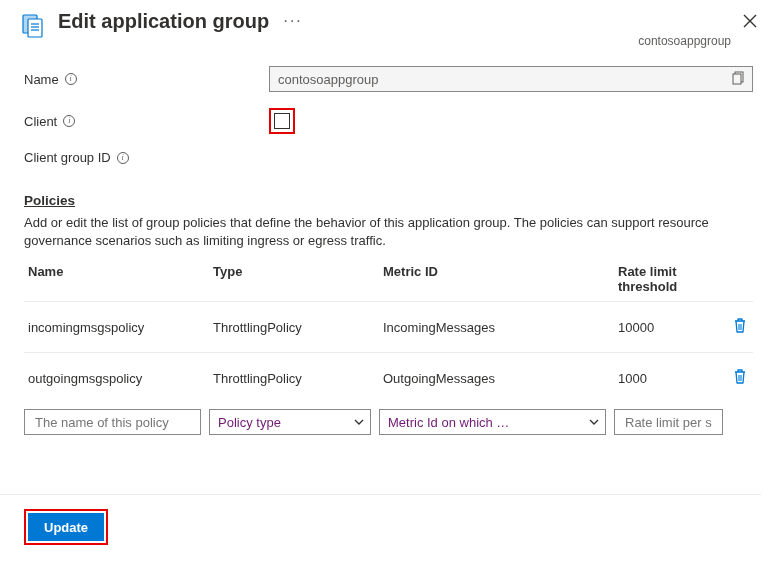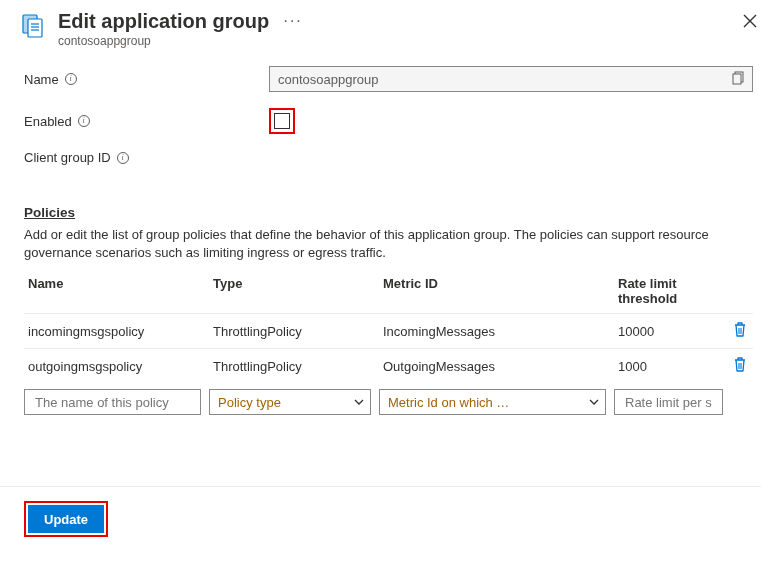--- a/index.html
+++ b/index.html
@@ -11,20 +11,21 @@
     background: #ffffff;
     width: 777px;
     height: 565px;
     position: relative;
     overflow: hidden;
   }
   .header {
     display: flex;
     align-items: flex-start;
     padding: 10px 18px 6px 18px;
+    text-align: right;
   }
   .header-icon {
     width: 30px;
     height: 30px;
     flex: none;
     margin-right: 10px;
     display:flex;
     align-items:center;
     justify-content:center;
   }
@@ -116,21 +117,21 @@
     display: grid;
     grid-template-columns: 185px 170px 235px 1fr 30px;
     padding: 6px 4px;
     font-weight: 600;
     font-size: 13px;
     border-bottom: 1px solid transparent;
   }
   .ptable-row {
     display: grid;
     grid-template-columns: 185px 170px 235px 1fr 30px;
-    padding: 8px 4px;
+    padding: 16px 4px;
     font-size: 13px;
     border-top: 1px solid #edebe9;
     align-items:center;
   }
   .trash {
     width:16px;height:18px;cursor:pointer;
     justify-self:end;
   }
   .ptable-inputrow {
     display: grid;
@@ -151,27 +152,27 @@
     align-items:center;
     position:relative;
   }
   .pinput input {
     border:none; outline:none; width:100%; font-size:13px; background:transparent;
   }
   .pinput .chev {
     position:absolute; right:6px; top:50%; transform:translateY(-50%);
     pointer-events:none;
   }
-  .pinput-text { color:#a16207; white-space:nowrap; overflow:hidden; text-overflow:ellipsis; }
+  .pinput-text { color:#701a75; white-space:nowrap; overflow:hidden; text-overflow:ellipsis; }
 
   .footer {
     position:absolute;
     left:0; right:16px; bottom:0;
     border-top:1px solid #edebe9;
-    padding: 14px 24px 28px 24px;
+    padding: 14px 24px 20px 24px;
     background:#fff;
   }
   .btn-primary-hl {
     display:inline-block;
     border: 2px solid #e60000;
     padding: 2px;
   }
   .btn-primary {
     background:#0078d4;
     color:#fff;
@@ -226,29 +227,29 @@
         <svg width="14" height="14" viewBox="0 0 14 14">
             <rect x="3" y="1" width="8" height="10" fill="none" stroke="#605e5c" stroke-width="1"></rect>
             <rect x="1" y="3" width="8" height="10" fill="#f5f5f5" stroke="#605e5c" stroke-width="1"></rect>
           </svg>
       </span>
     </div>
   </div>
 
   <div class="form-row">
     <div class="form-label">
-      <span>Enabled</span>
+      <span>Client</span>
       <span class="info-icon">i</span>
     </div>
     <span class="checkbox-highlight">
       <div class="checkbox-box"></div>
     </span>
   </div>
 
-  <div class="form-row" style="margin-bottom:40px;text-align:right;">
+  <div class="form-row" style="margin-bottom:28px;text-align:right;">
     <div class="form-label">
       <span>Client group ID</span>
       <span class="info-icon">i</span>
     </div>
   </div>
 
   <div class="section-title">Policies</div>
   <div class="section-desc">Add or edit the list of group policies that define the behavior of this application group. The policies can support resource governance scenarios such as limiting ingress or egress traffic.</div>
 
   <div class="policy-table">

